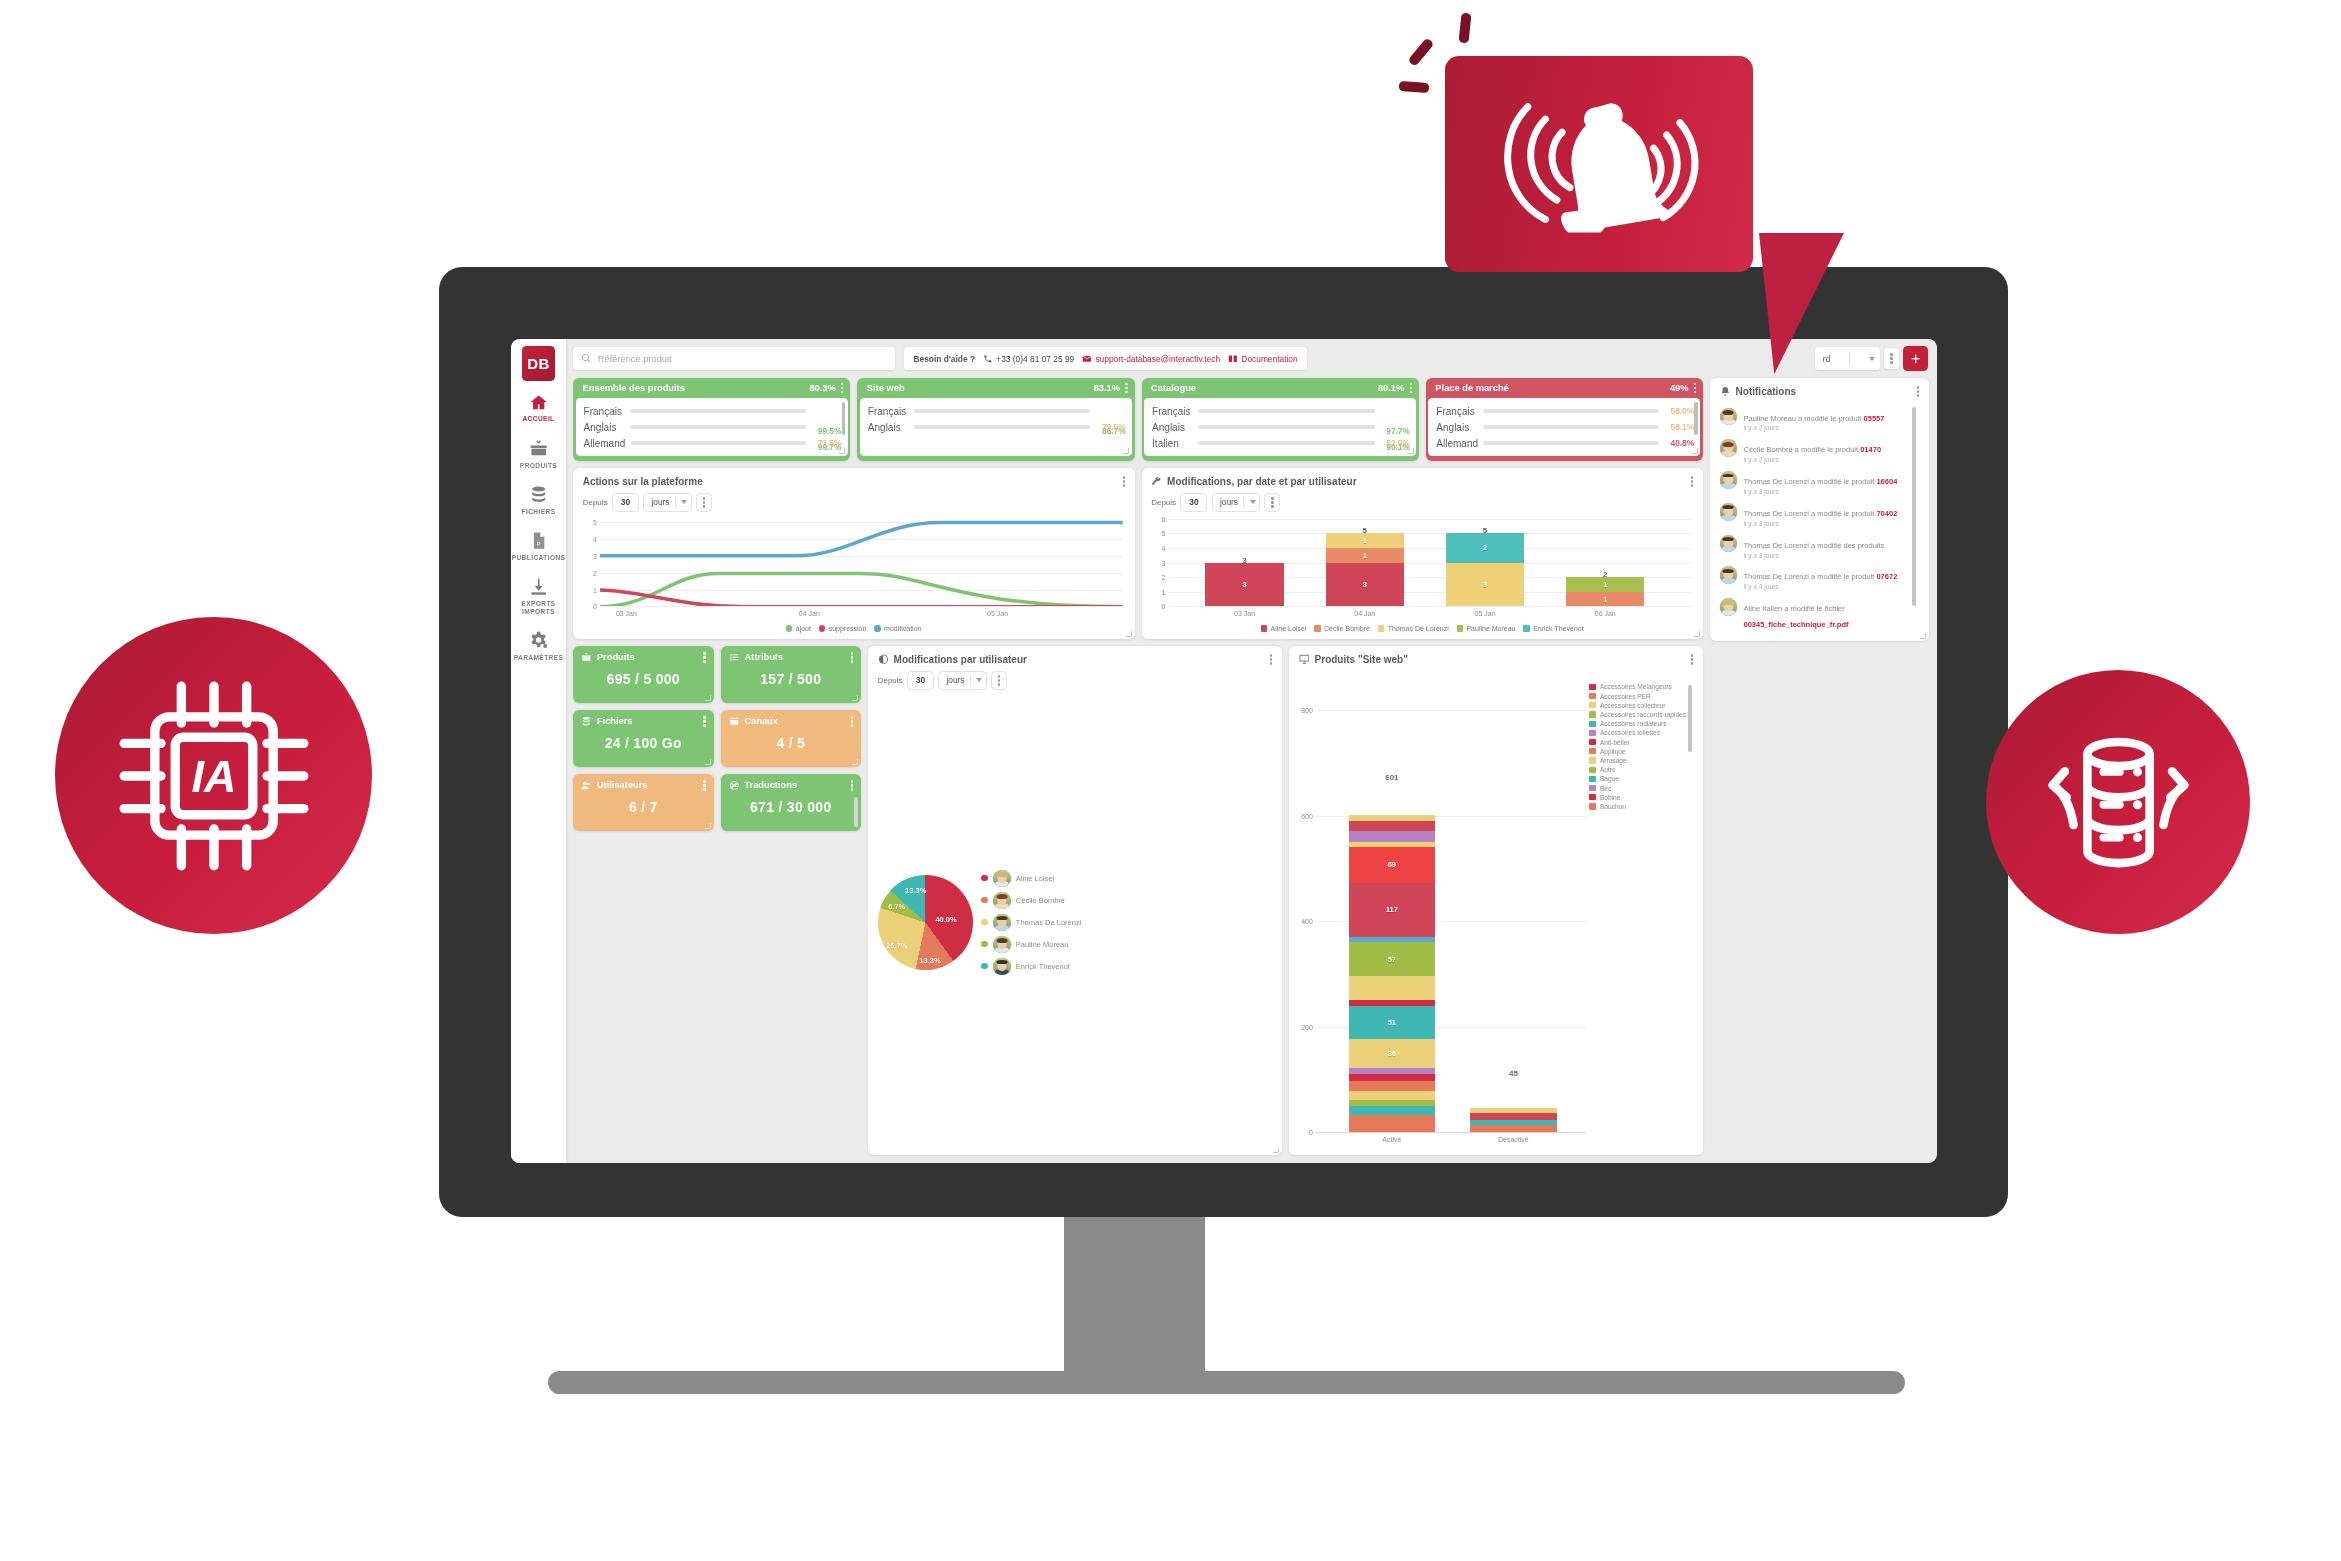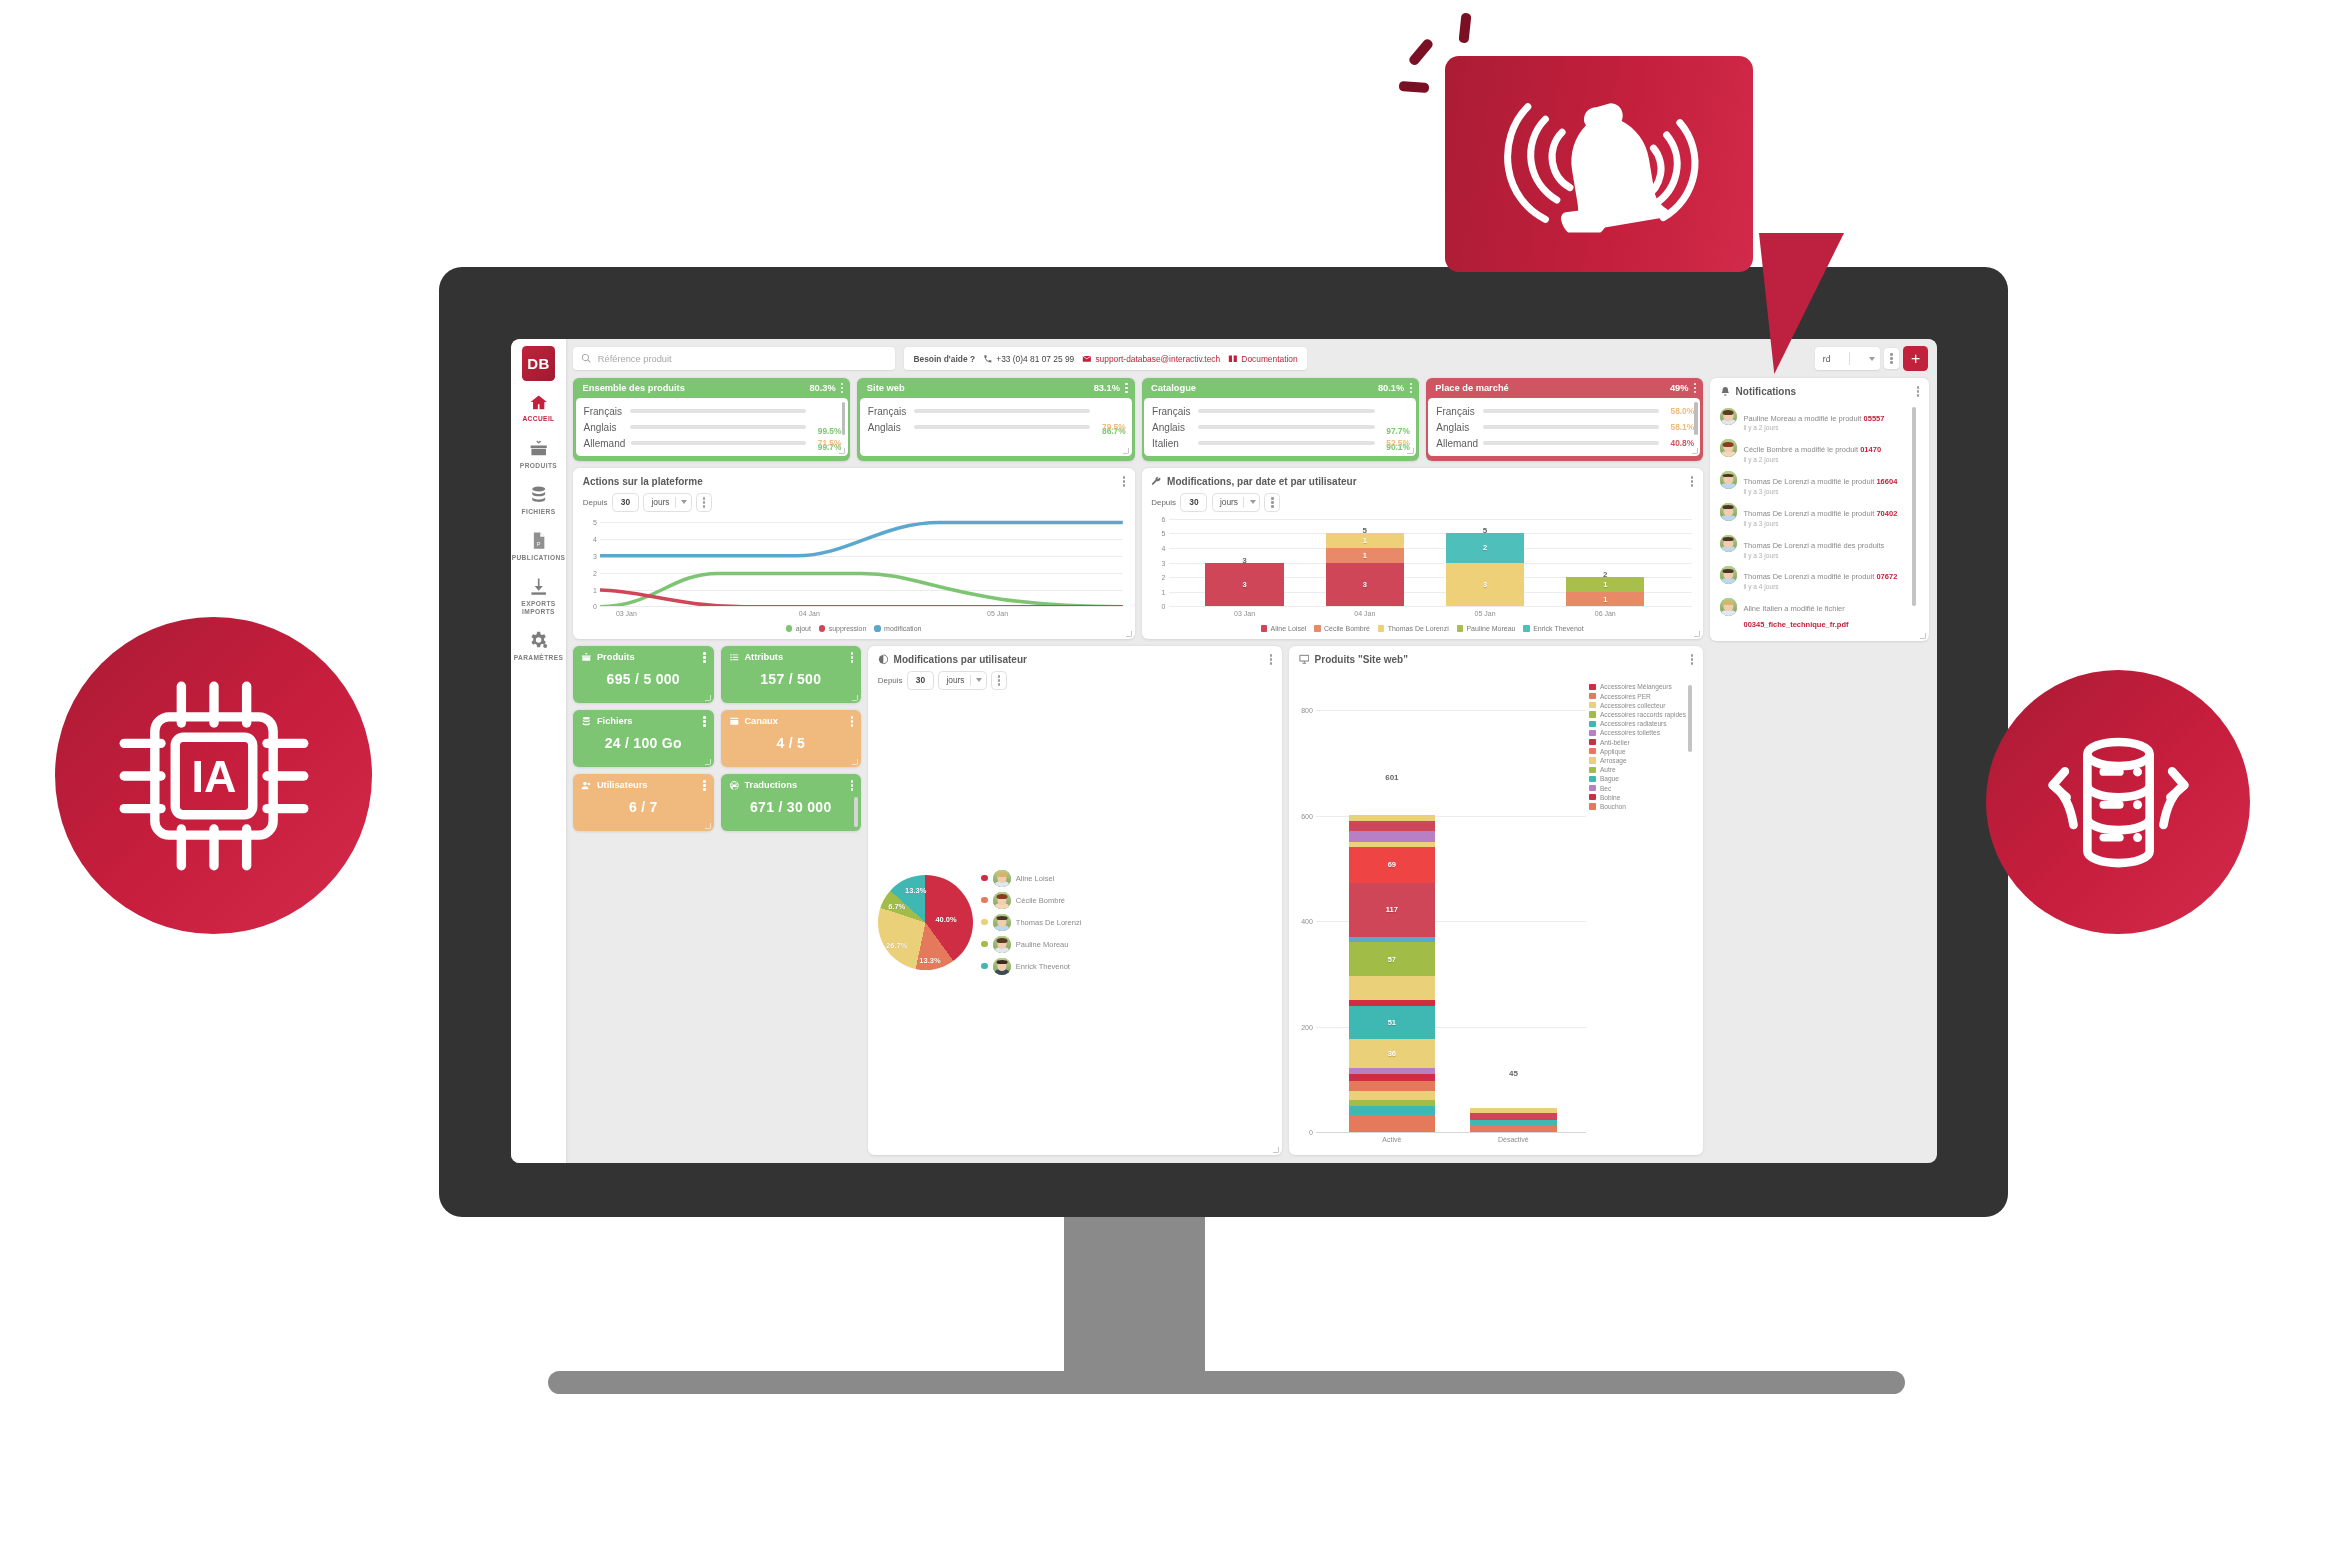--- a/index.html
+++ b/index.html
@@ -237,21 +237,21 @@
     display: flex; flex-direction: column; gap: 2.2px; padding-right: 7px; overflow: hidden; }
   .vl-item { display: flex; align-items: center; gap: 4.4px; }
   .vl-name { font-size: 6.6px; color: #8a8a8a; white-space: nowrap; }
 
   
   .badge-circle {
     position: absolute; border-radius: 50%;
     background: linear-gradient(135deg,#aa1b33 0%,#c81e3e 55%,#d42a4b 100%);
     display: flex; align-items: center; justify-content: center;
   }
-  #badge-ia { left: 55px; top: 617px; width: 317px; height: 317px; }
+  #badge-ia { left: 55px; top: 617px; width: 317px; height: 317px; font-style: italic; }
   #badge-db { left: 1986px; top: 670px; width: 264px; height: 264px; }
   #badge-ia svg { width: 204px; height: 204px; }
   #badge-db svg { width: 173px; height: 173px; }
 
   #bell-bubble {
     position: absolute; left: 1445px; top: 56px; width: 308px; height: 216px;
     background: linear-gradient(100deg,#ab1c34 0%, #c5203e 60%, #d22a4a 100%);
     border-radius: 14px;
   }
   #bell-bubble svg { position: absolute; left: 50%; top: 48%; transform: translate(-50%,-50%);

